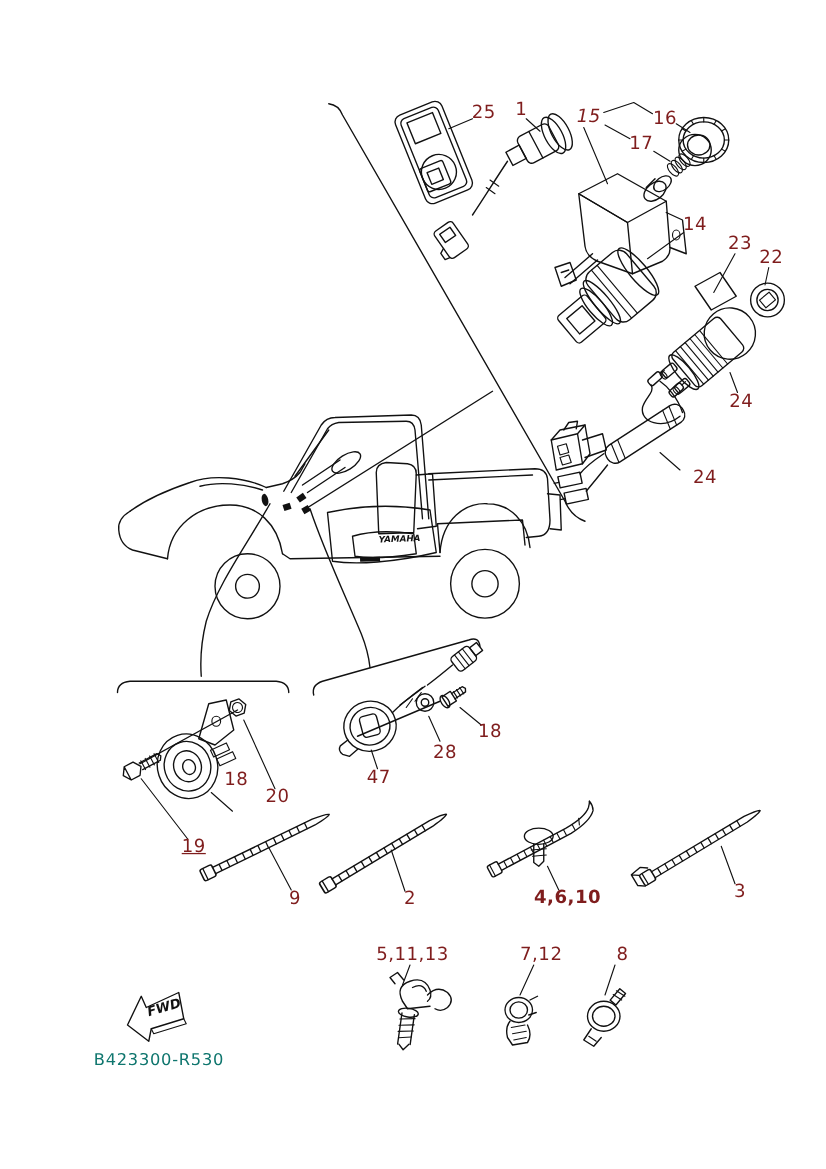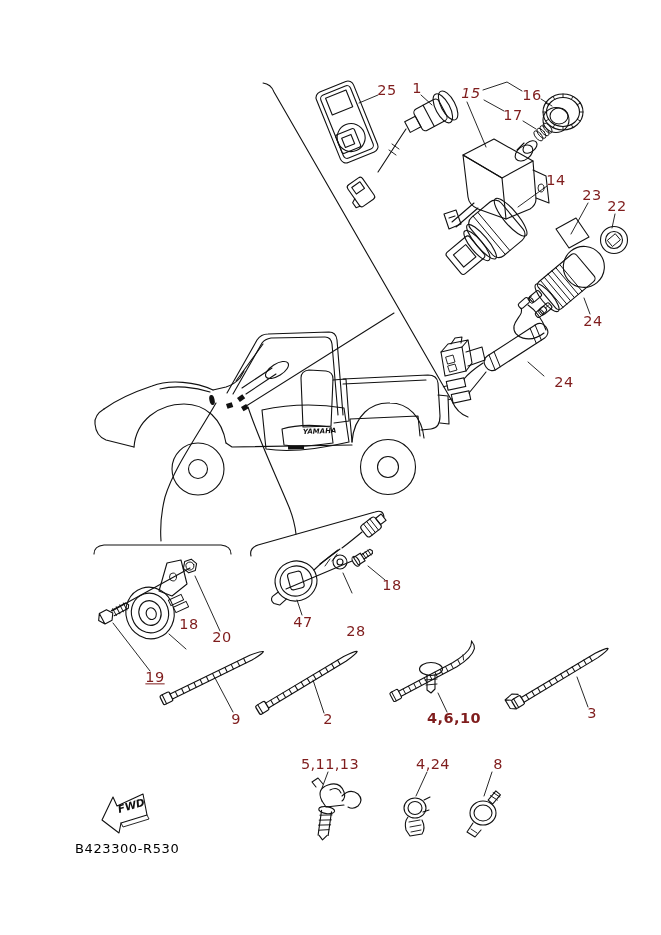--- a/index.html
+++ b/index.html
@@ -3,21 +3,21 @@
 <meta charset="utf-8">
 <style>
   html,body{margin:0;padding:0;background:#fff;}
   #page{position:relative;width:661px;height:935px;background:#fff;overflow:hidden;
         font-family:"DejaVu Sans",sans-serif;color:#111;}
   #art{position:absolute;left:0;top:0;}
   .part-label{position:absolute;transform:translate(-50%,-54%);
         font:14.5px "DejaVu Sans",sans-serif;letter-spacing:.4px;color:#7f1d1d;white-space:nowrap;
         cursor:pointer;}
   #diagram-code{position:absolute;left:75px;top:841px;font:13px "DejaVu Sans",sans-serif;
-        letter-spacing:.6px;color:#000000;}
+        letter-spacing:.6px;color:#0f766e;}
   svg{display:block}
   .ln{fill:none;stroke:#111;stroke-width:1.1;stroke-linecap:round;stroke-linejoin:round;}
   .thin{stroke-width:.9}
   .blk{fill:#111;stroke:none;}
 </style>
 </head>
 <body>
 
 <div id="page">
 
@@ -329,26 +329,26 @@
       <span class="part-label" style="left: 513px; top: 116px;">17</span>
       <span class="part-label" style="left: 556px; top: 181px;">14</span>
       <span class="part-label" style="left: 592px; top: 196px;">23</span>
       <span class="part-label" style="left: 617px; top: 207px;">22</span>
       <span class="part-label" style="left: 593px; top: 322px;">24</span>
       <span class="part-label" style="left: 564px; top: 383px;">24</span>
       <span class="part-label" style="left: 222px; top: 638px;">20</span>
       <span class="part-label" style="left: 189px; top: 625px;">18</span>
       <span class="part-label" style="left: 155px; top: 678px; text-decoration: underline;">19</span>
       <span class="part-label" style="left: 303px; top: 623px;">47</span>
-      <span class="part-label" style="left: 356px; top: 632px;">28</span>
+      <span class="part-label" style="left: 356px; top: 603px;">28</span>
       <span class="part-label" style="left: 392px; top: 586px;">18</span>
       <span class="part-label" style="left: 236px; top: 720px;">9</span>
       <span class="part-label" style="left: 328px; top: 720px;">2</span>
       <span class="part-label" style="left: 454px; top: 719px; font-weight: bold;">4,6,10</span>
       <span class="part-label" style="left: 592px; top: 714px;">3</span>
       <span class="part-label" style="left: 330px; top: 765px;">5,11,13</span>
-      <span class="part-label" style="left: 433px; top: 765px;">4,24</span>
+      <span class="part-label" style="left: 433px; top: 765px;">7,12</span>
       <span class="part-label" style="left: 498px; top: 765px;">8</span>
     </div>
 
 <div id="diagram-code">B423300-R530</div>
 
 </div>
 
 </body></html>

